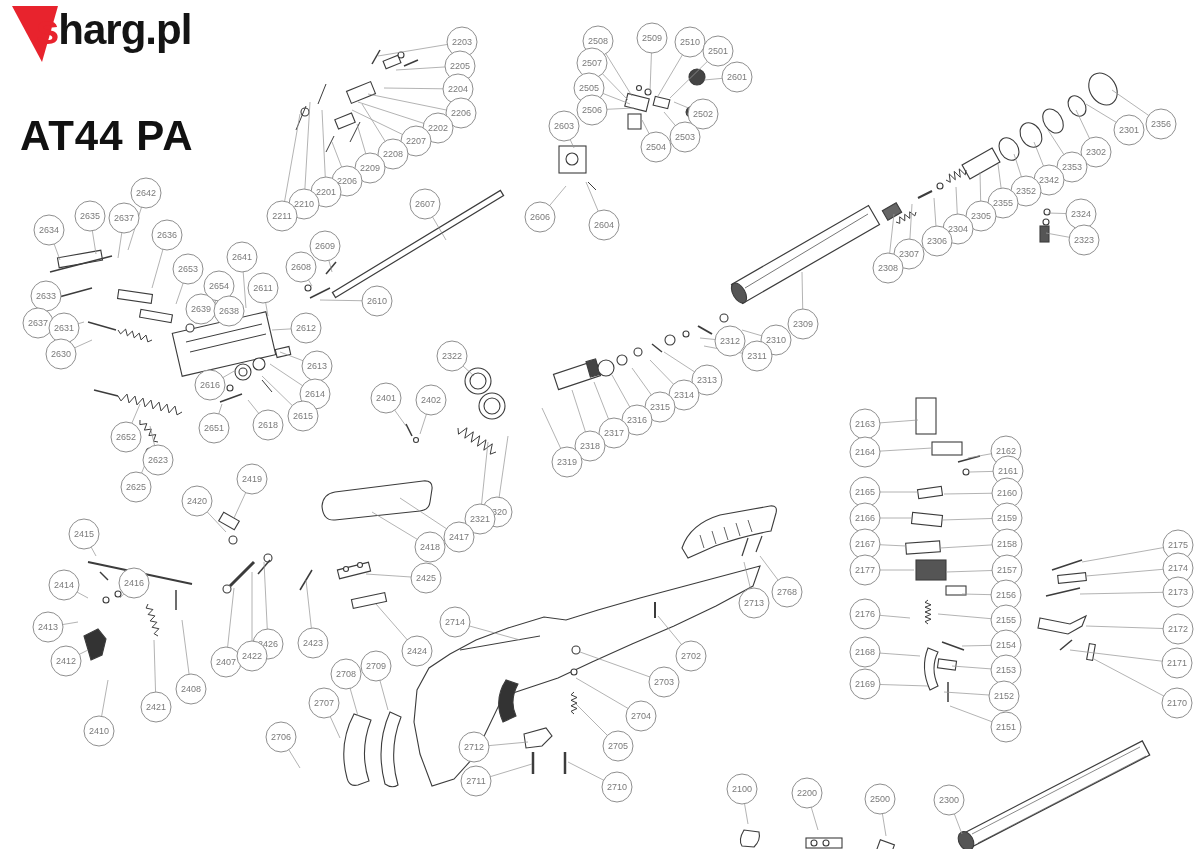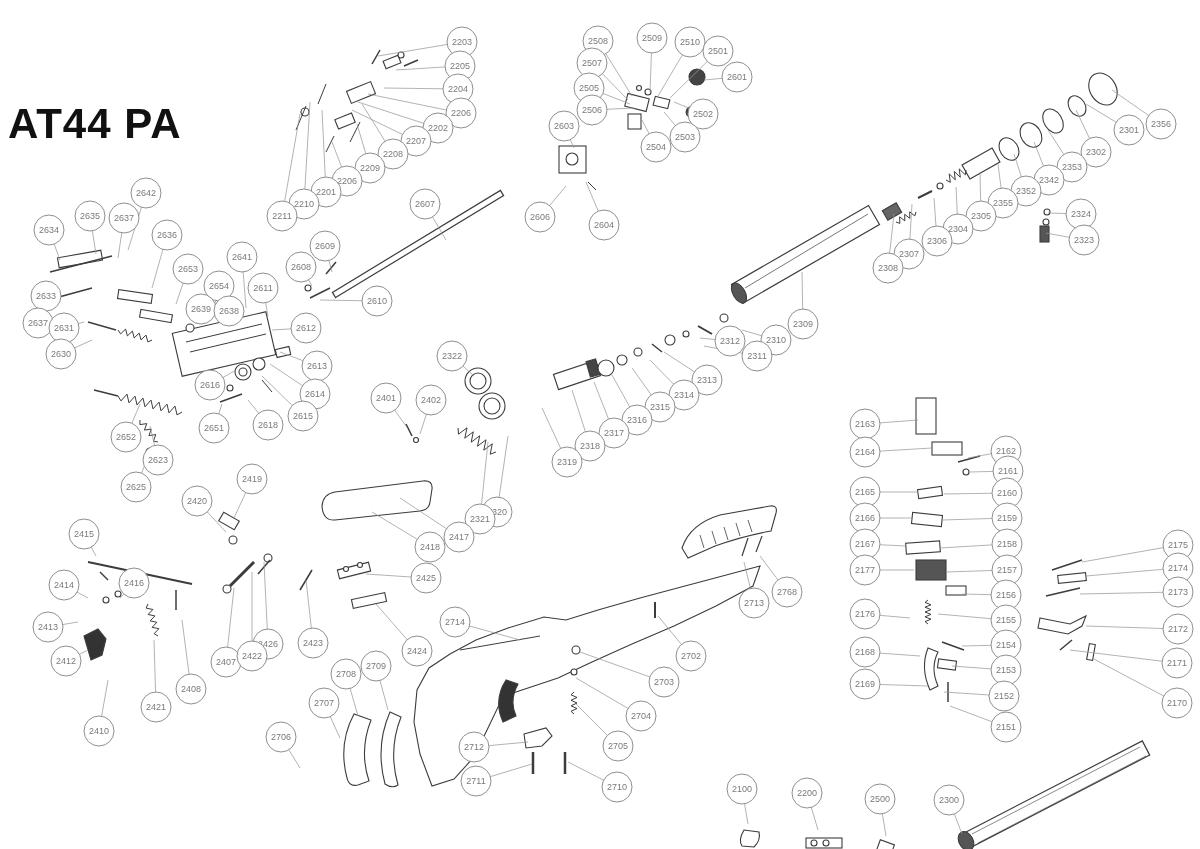--- a/index.html
+++ b/index.html
@@ -4,29 +4,35 @@
 <style>
   html,body{margin:0;padding:0;background:#fff;}
   .page{position:relative;width:1200px;height:849px;background:#fff;overflow:hidden;
         font-family:"Liberation Sans",sans-serif;}
   #diagram{position:absolute;left:0;top:0;}
   .logo{position:absolute;left:10px;top:4px;width:250px;height:62px;z-index:5;}
   .logo-tri{position:absolute;left:0;top:0;}
   .logo-text{position:absolute;left:26px;top:2px;font-size:42px;font-weight:bold;
              letter-spacing:-1px;color:#141414;}
   .logo-text .s{color:#e8232d;}
-  .model-title{position:absolute;left:8px;top:100px;margin:0;font-size:42px;font-weight:bold;
+  .model-title{position:absolute;left:8px;top:100px;margin:12px;font-size:42px;font-weight:bold;
                letter-spacing:1px;color:#111;z-index:5;}
   svg text.co{font-family:"Liberation Sans",sans-serif;fill:#7a7a7a;font-size:9px;}
 </style>
 </head>
 <body>
 
 <div class="page">
 
+  <div class="logo">
+    <svg class="logo-tri" width="64" height="62">
+      <polygon id="logo-poly" points="2,2 48,2 32,58" fill="#e8232d"></polygon>
+    </svg>
+    <div class="logo-text"><span class="s">s</span><span>harg.pl</span></div>
+  </div>
 
   <h1 class="model-title">AT44 PA</h1>
 
   <svg id="diagram" width="1200" height="849" viewBox="0 0 1200 849">
       <g>
         <polygon points="742.5,303.5 879.5,224.5 868.5,205.5 731.5,284.5" fill="#fff" stroke="#3c3c3c" stroke-width="1.2"></polygon>
         <ellipse cx="739" cy="293" rx="6" ry="11" transform="rotate(-30 739 293)" fill="#555" stroke="#3c3c3c" stroke-width="1.1"></ellipse>
         <line x1="745" y1="288" x2="868" y2="214" stroke="#3c3c3c" stroke-width="0.7"></line>
         <polygon points="335.6,297.6 503.6,195.6 500.4,190.4 332.4,292.4" fill="#fff" stroke="#3c3c3c" stroke-width="1.2"></polygon>
         <ellipse cx="1103" cy="89" rx="13" ry="17" transform="rotate(-32 1103 89)" fill="#fff" stroke="#3c3c3c" stroke-width="1.1"></ellipse>

